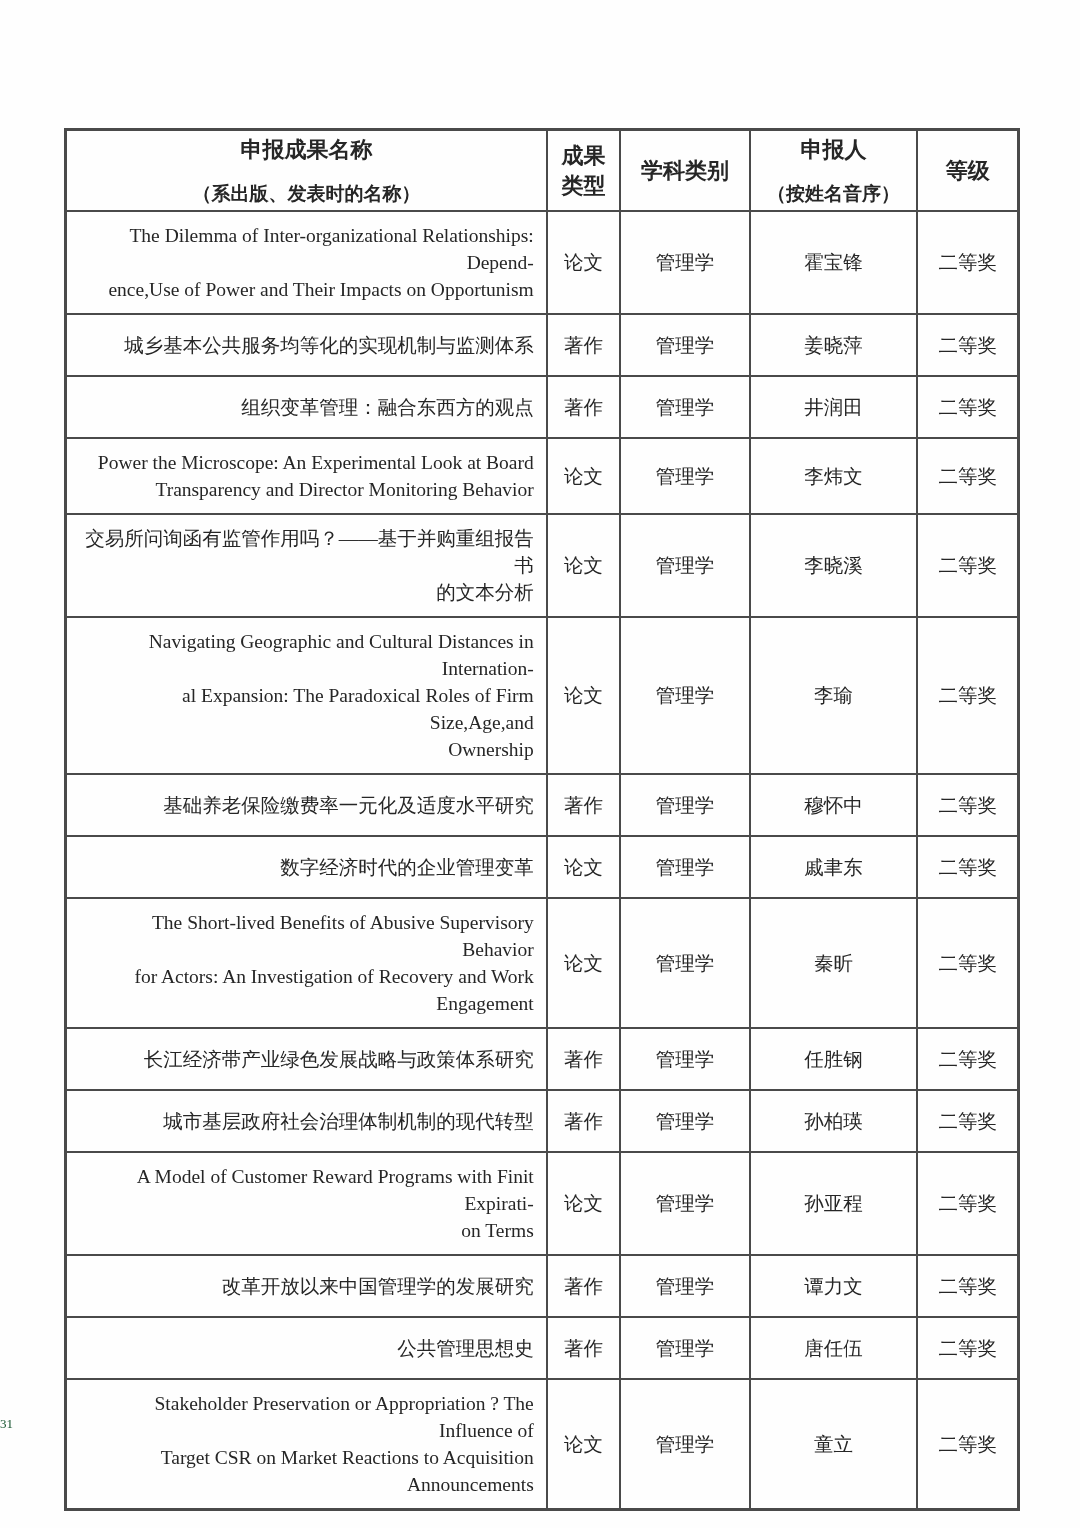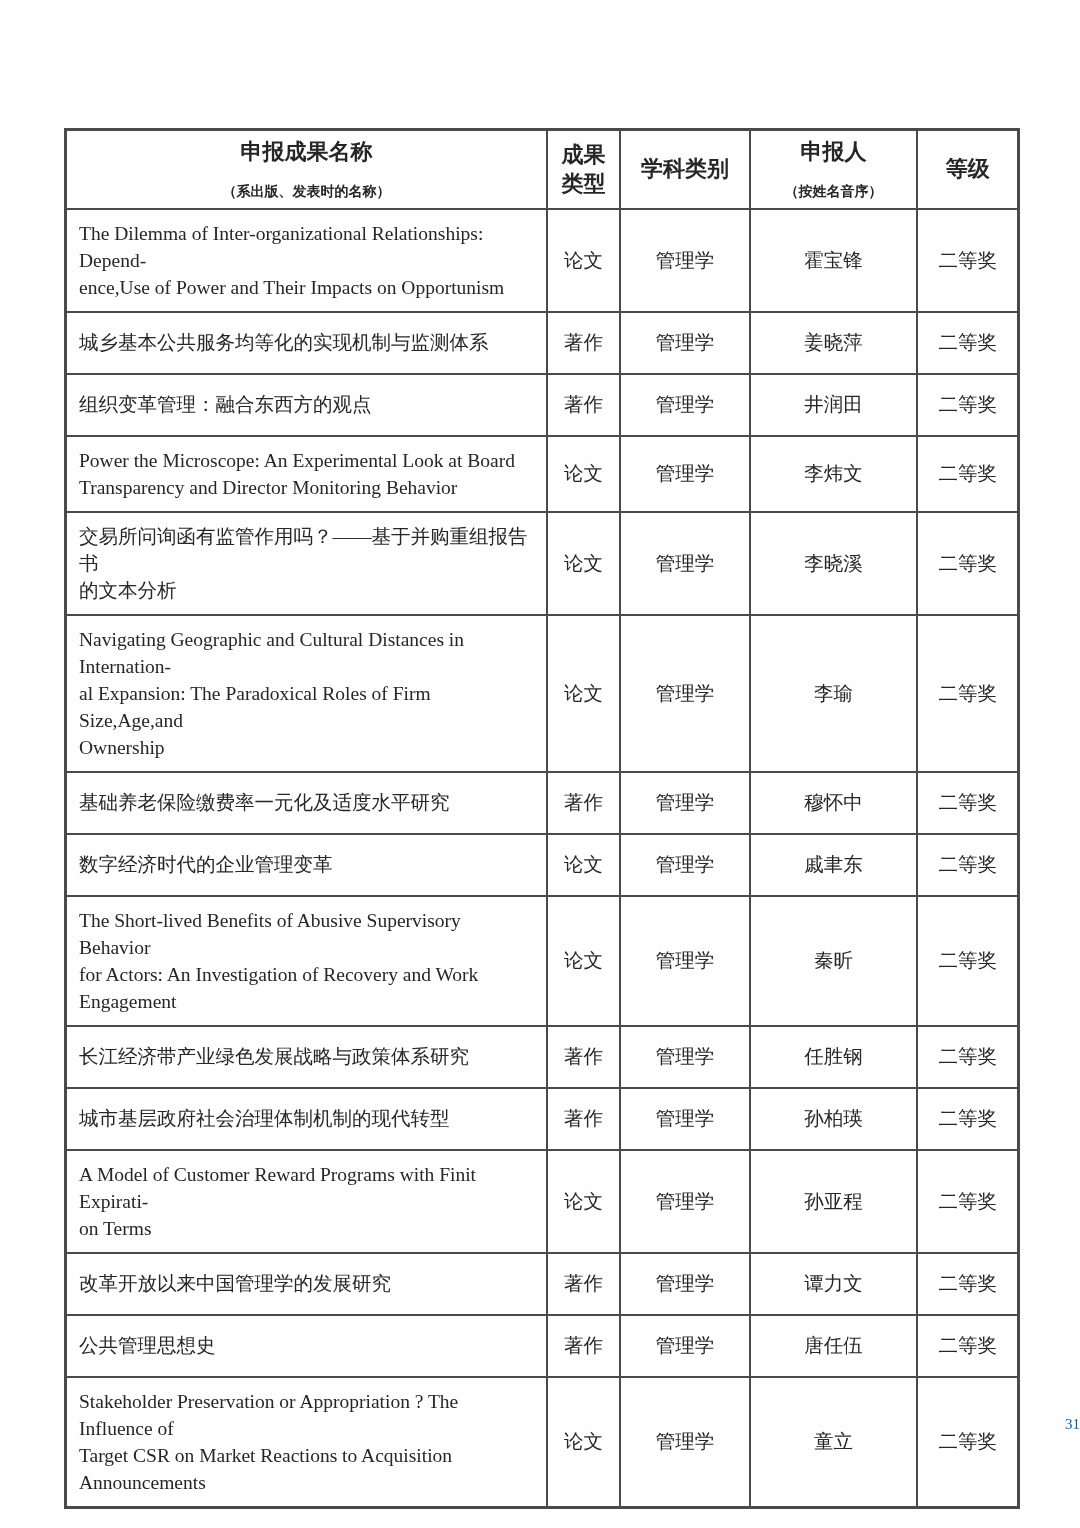--- a/index.html
+++ b/index.html
@@ -38,49 +38,49 @@
   th {
     font-weight: bold;
     text-align: center;
     vertical-align: middle;
     padding: 4px 6px;
     font-size: 22px;
     line-height: 1.35;
   }
   .th-sub {
     display: block;
-    font-size: 14px;
+    font-size: 19px;
     font-weight: bold;
     margin-top: 16px;
   }
   .pre-line { white-space: pre-line; margin-left: 24px; }
 
   tbody tr { height: 62px; }
   td {
     padding: 10px 12px;
     vertical-align: middle;
     font-size: 19.5px;
     line-height: 27px;
   }
   td.name-cell {
-    text-align: left;
+    text-align: right;
     white-space: pre-line;
   }
   td.center-cell {
     text-align: center;
     white-space: nowrap;
   }
   .page-number {
     position: absolute;
     top: 1416px;
     left: 0;
     width: 100%;
-    text-align: right;
-    font-size: 15px;
-    color: #0369a1;
+    text-align: left;
+    font-size: 13px;
+    color: #14532d;
   }
 </style>
 </head>
 <body>
 
 <div class="page">
 
   <table class="results">
     <colgroup>
       <col class="c-name">

